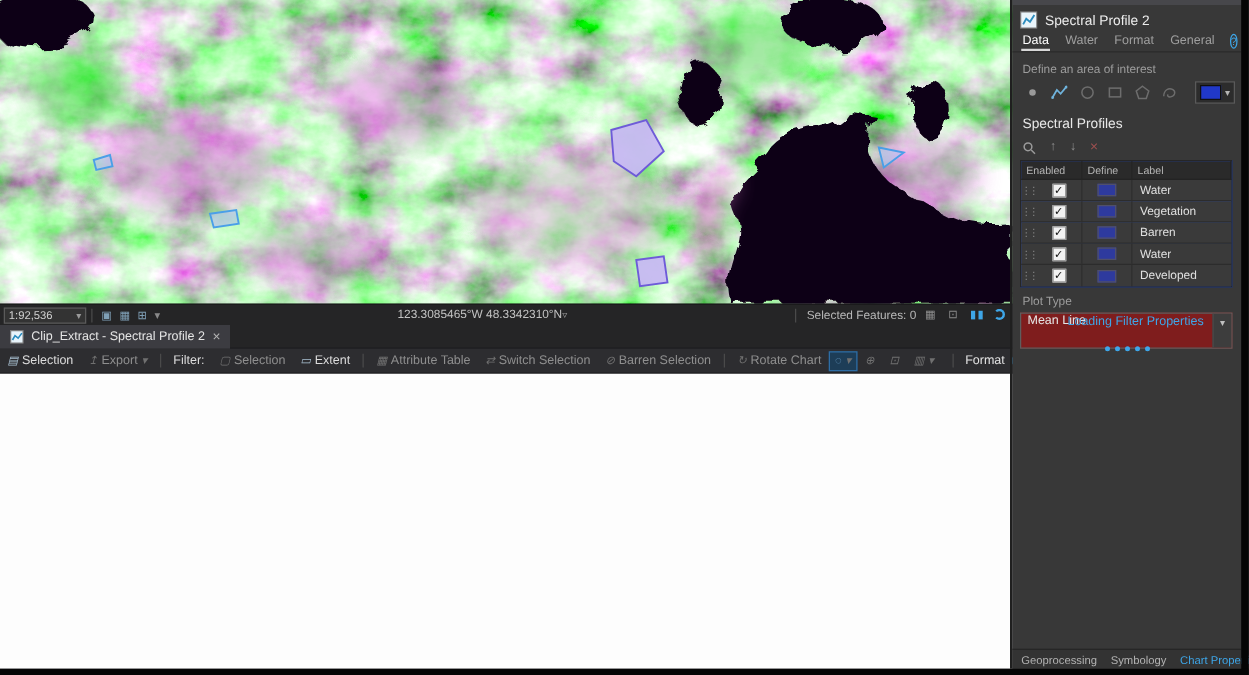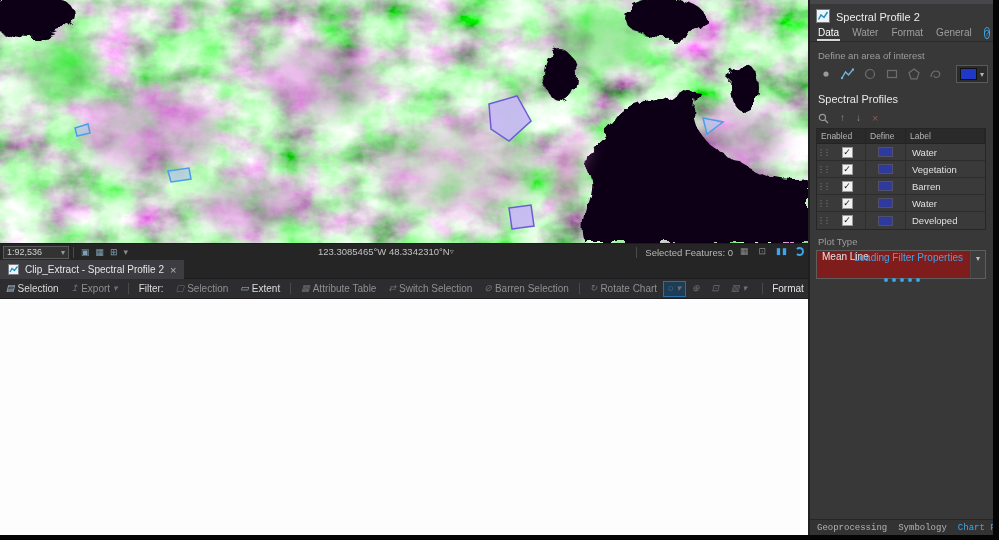--- a/index.html
+++ b/index.html
@@ -95,21 +95,21 @@
   .loading-text { position:absolute; top:252px; left:44px; color:var(--accent,#3ea6e8); font-size:10px; pointer-events:none; z-index:5; }
   .loading-dots { position:absolute; top:273px; left:0; width:100%; text-align:center; }
   .dot { display:inline-block; width:4px; height:4px; border-radius:50%; background:var(--accent,#3ea6e8);
     margin:0 2px; animation:pulse 1.2s infinite; }
   .dot:nth-child(2){animation-delay:.15s} .dot:nth-child(3){animation-delay:.3s}
   .dot:nth-child(4){animation-delay:.45s} .dot:nth-child(5){animation-delay:.6s}
   @keyframes pulse { 0%,100%{opacity:.25} 50%{opacity:1} }
 
   .docktabs { position:absolute; bottom:0; left:0; width:100%; height:16px; background:#333333;
     border-top:1px solid #262626; display:flex; align-items:center; padding-left:7px; font-size:9px; }
-  .docktab { margin-right:11px; color:#b2b2b2; white-space:nowrap;font-family:Liberation Mono, monospace; }
+  .docktab { margin-right:11px; color:#b2b2b2; white-space:nowrap; }
   .docktab.active { color:var(--accent,#3ea6e8); }
 
   .edge-right { position:absolute; left:993px; top:0; width:6px; height:540px; background:#050505; }
   .edge-bottom { position:absolute; left:0; top:535px; width:999px; height:5px; background:#050505; }
 </style>
 </head>
 <body>
 
 <div id="app">
 

